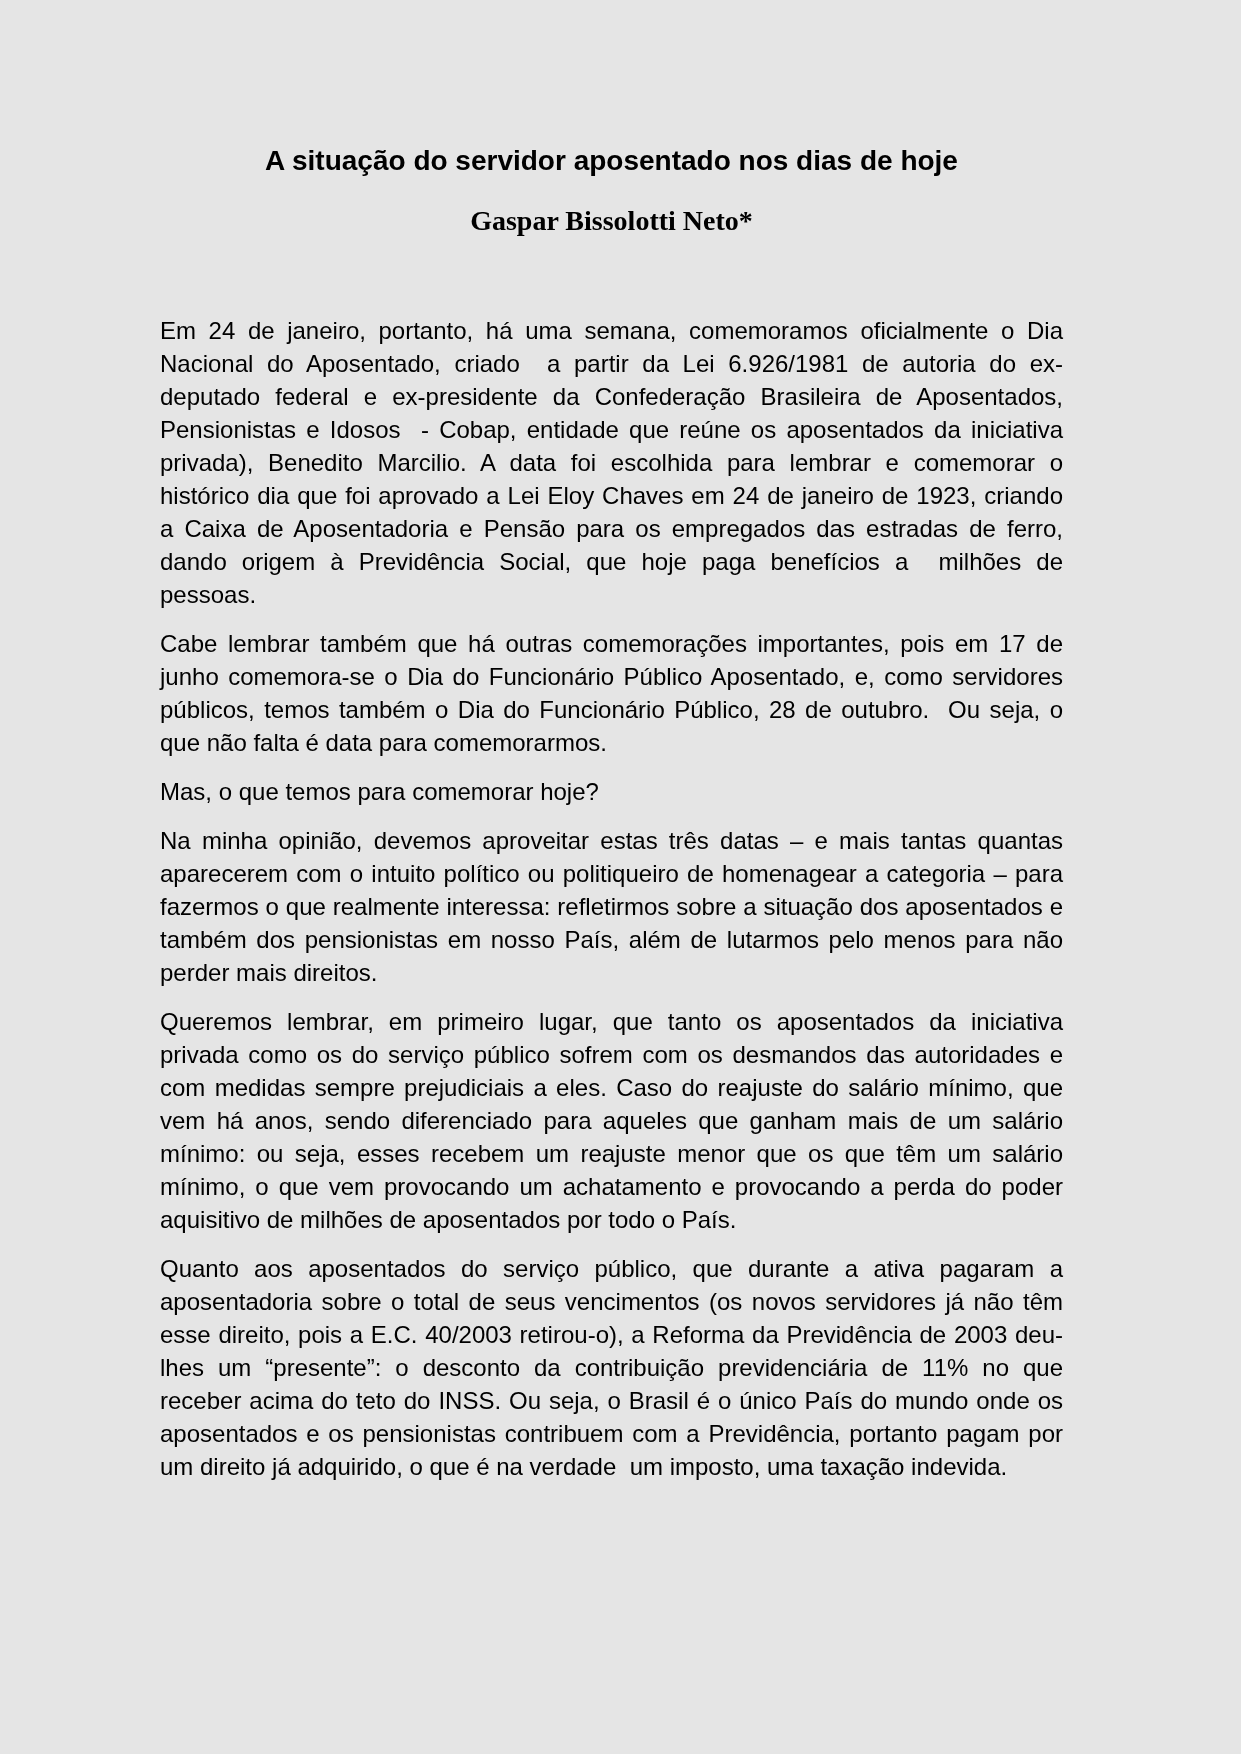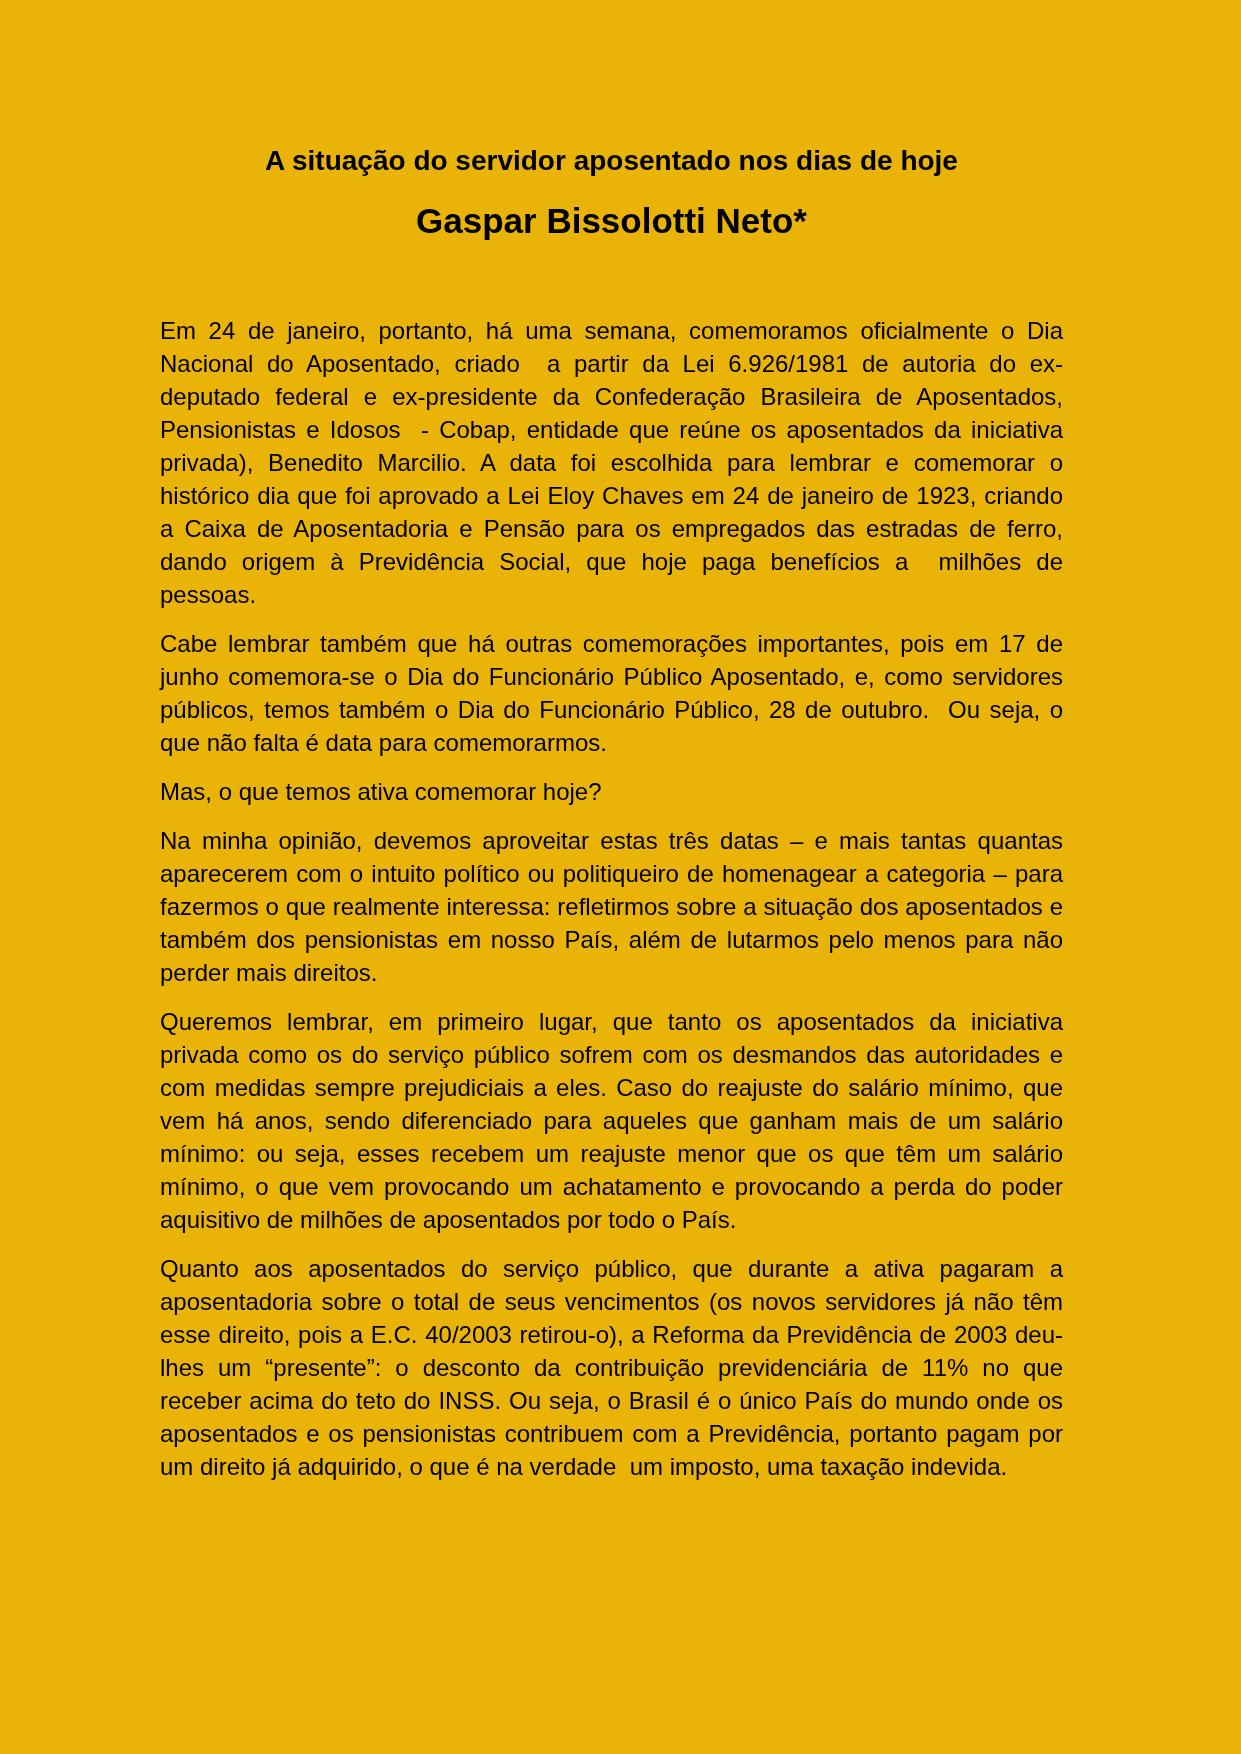--- a/index.html
+++ b/index.html
@@ -5,41 +5,42 @@
   html, body {
     margin: 0;
     padding: 0;
     background: #ffffff;
   }
   .page {
     position: relative;
     width: 1241px;
     height: 1754px;
     box-sizing: border-box;
-    background: #eab308;
+    background: #e5e5e5;
     color: #000000;
     font-family: "Liberation Sans", "DejaVu Sans", sans-serif;
     padding: 144px 178px 0 160px;
     overflow: hidden;
   }
   .doc-title {
     margin: 0 0 27px 0;
     font-size: 28px;
     line-height: 33px;
     font-weight: bold;
     text-align: center;
     white-space: pre-wrap;
   }
   .doc-author {
     margin: 12px 0 77px 0;
-    font-size: 35px;
+    font-size: 28px;
     line-height: 33px;
     font-weight: bold;
     text-align: center;
     white-space: pre-wrap;
+    font-family: Liberation Serif, serif;
   }
   .doc-body p {
     margin: 16px 0 16px 0;
     font-size: 24px;
     line-height: 33px;
     text-align: justify;
     text-justify: inter-word;
     white-space: pre-wrap;
   }
   .doc-body p.single-line {
@@ -50,18 +51,18 @@
 <body>
 
 <div class="page">
   <h1 class="doc-title">A situação do servidor aposentado nos dias de hoje</h1>
 
   <div class="doc-author">Gaspar Bissolotti Neto*</div>
 
   <div class="doc-body">
     <p>Em 24 de janeiro, portanto, há uma semana, comemoramos oficialmente o Dia Nacional do Aposentado, criado  a partir da Lei 6.926/1981 de autoria do ex-deputado federal e ex-presidente da Confederação Brasileira de Aposentados, Pensionistas e Idosos  - Cobap, entidade que reúne os aposentados da iniciativa privada), Benedito Marcilio. A data foi escolhida para lembrar e comemorar o histórico dia que foi aprovado a Lei Eloy Chaves em 24 de janeiro de 1923, criando a Caixa de Aposentadoria e Pensão para os empregados das estradas de ferro, dando origem à Previdência Social, que hoje paga benefícios a  milhões de pessoas.</p>
     <p>Cabe lembrar também que há outras comemorações importantes, pois em 17 de junho comemora-se o Dia do Funcionário Público Aposentado, e, como servidores públicos, temos também o Dia do Funcionário Público, 28 de outubro.  Ou seja, o que não falta é data para comemorarmos.</p>
-    <p class="single-line">Mas, o que temos ativa comemorar hoje?</p>
+    <p class="single-line">Mas, o que temos para comemorar hoje?</p>
     <p>Na minha opinião, devemos aproveitar estas três datas – e mais tantas quantas aparecerem com o intuito político ou politiqueiro de homenagear a categoria – para fazermos o que realmente interessa: refletirmos sobre a situação dos aposentados e também dos pensionistas em nosso País, além de lutarmos pelo menos para não perder mais direitos.</p>
     <p>Queremos lembrar, em primeiro lugar, que tanto os aposentados da iniciativa privada como os do serviço público sofrem com os desmandos das autoridades e com medidas sempre prejudiciais a eles. Caso do reajuste do salário mínimo, que vem há anos, sendo diferenciado para aqueles que ganham mais de um salário mínimo: ou seja, esses recebem um reajuste menor que os que têm um salário mínimo, o que vem provocando um achatamento e provocando a perda do poder aquisitivo de milhões de aposentados por todo o País.</p>
     <p>Quanto aos aposentados do serviço público, que durante a ativa pagaram a aposentadoria sobre o total de seus vencimentos (os novos servidores já não têm esse direito, pois a E.C. 40/2003 retirou-o), a Reforma da Previdência de 2003 deu-lhes um “presente”: o desconto da contribuição previdenciária de 11% no que receber acima do teto do INSS. Ou seja, o Brasil é o único País do mundo onde os aposentados e os pensionistas contribuem com a Previdência, portanto pagam por um direito já adquirido, o que é na verdade  um imposto, uma taxação indevida.</p>
   </div>
 </div>
 
 </body></html>

